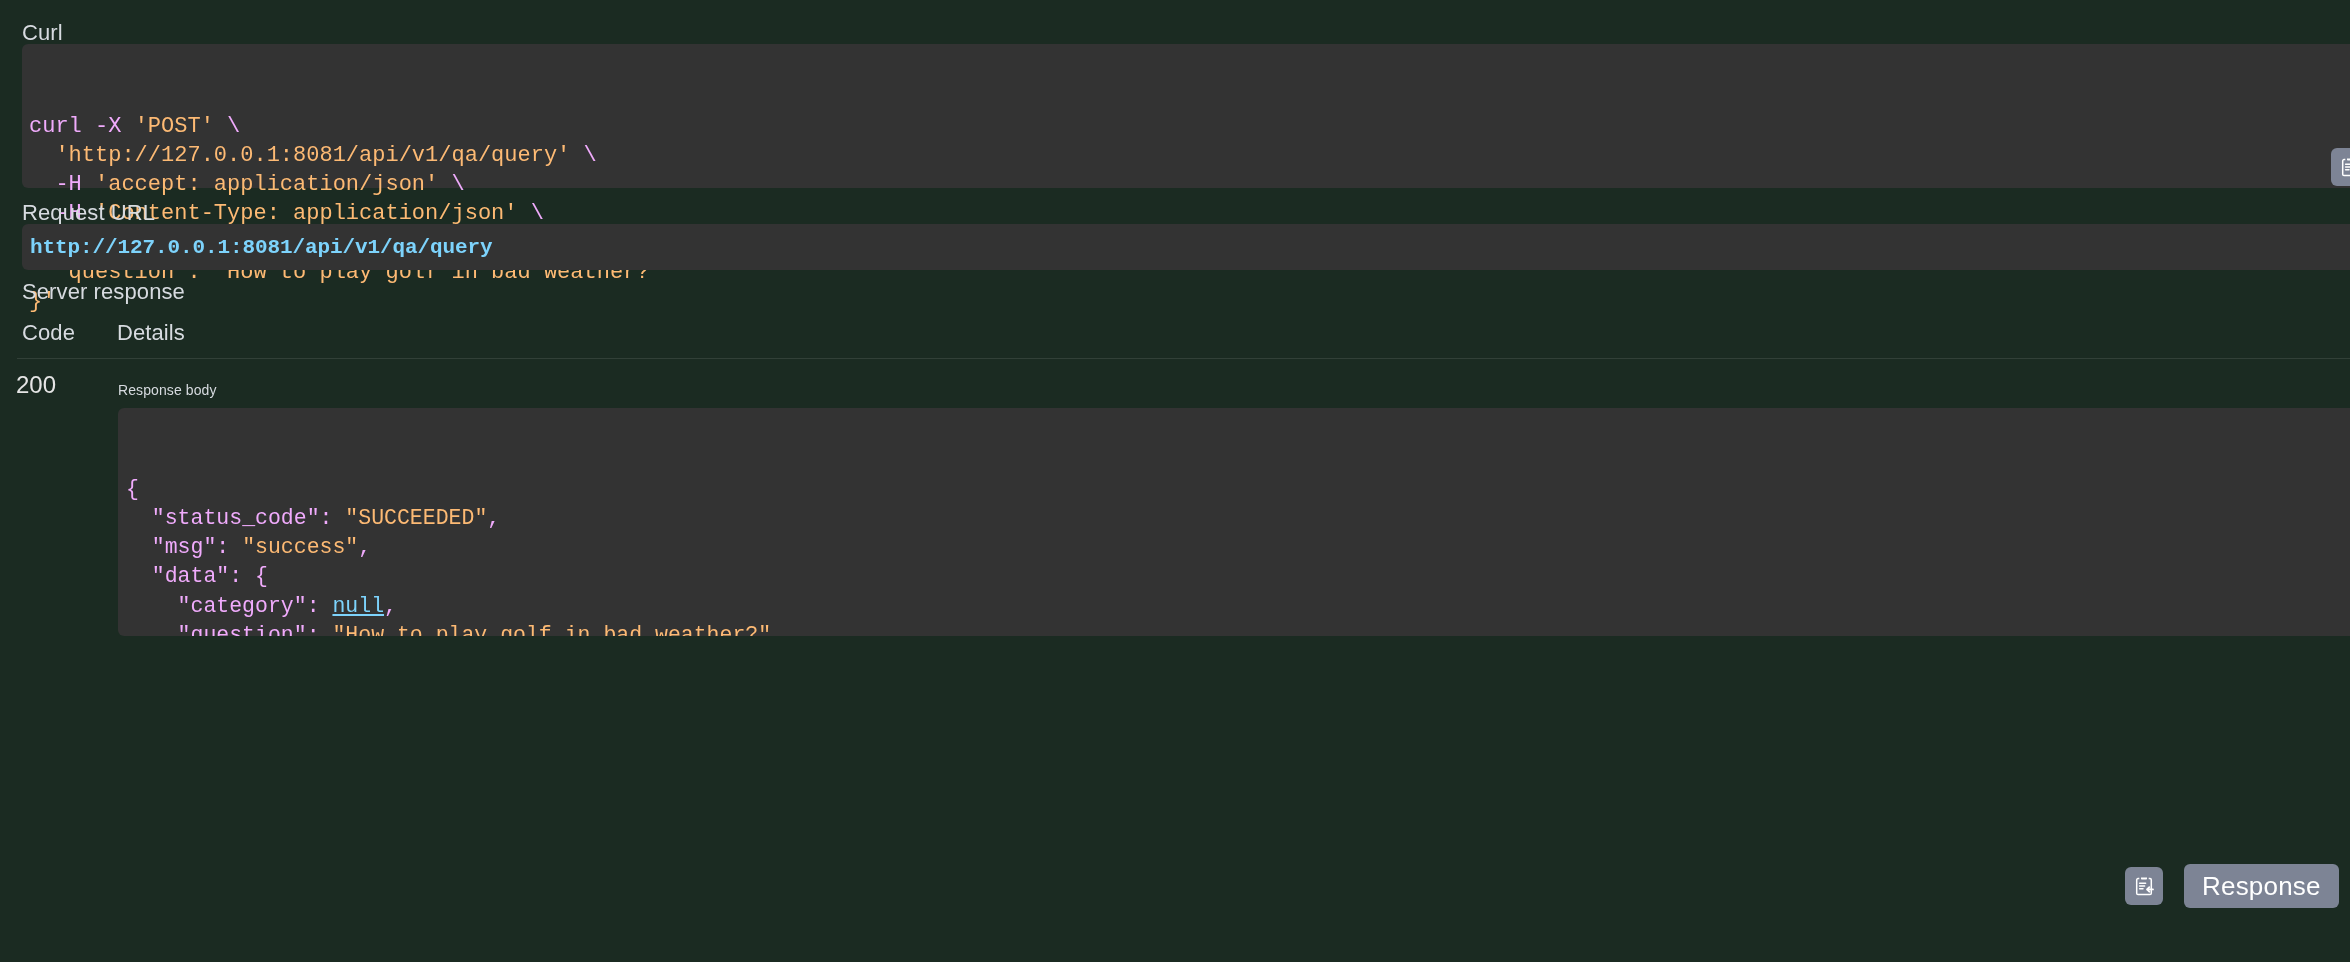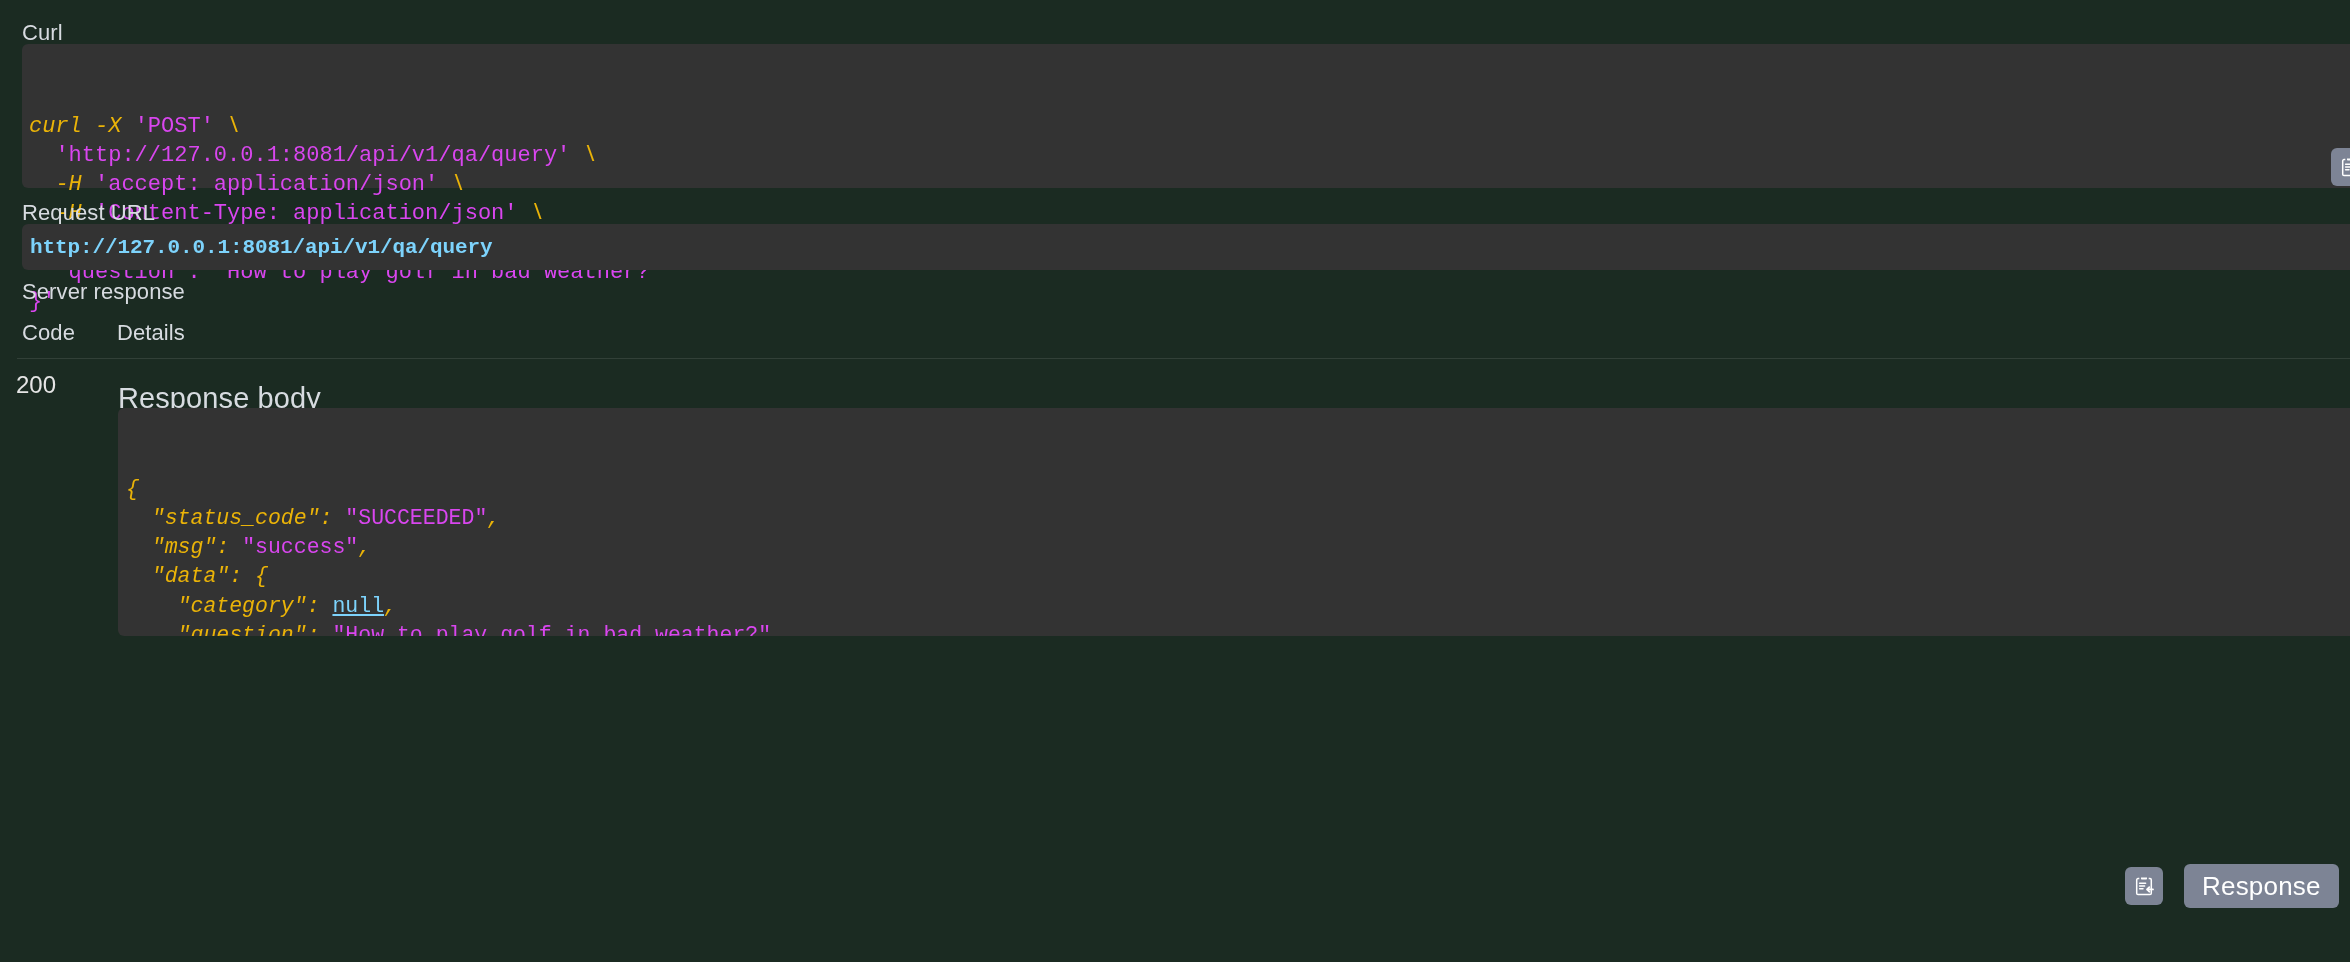--- a/index.html
+++ b/index.html
@@ -33,22 +33,22 @@
     color: #ffffff;
     font-family: "Liberation Mono", "DejaVu Sans Mono", monospace;
     white-space: pre;
   }
   #curl-box {
     left: 22px; top: 44px; width: 2328px; height: 144px;
     font-size: 22px;
     line-height: 29.3px;
     padding: 9px 0 0 7px;
   }
-  .g { color: #d946ef; }
-  .w { color: #eab308; font-style: italic; }
+  .g { color: #fdba74; }
+  .w { color: #f0abfc; }
 
   
   .requrl-label { position: absolute; left: 22px; top: 200px; }
   #requrl-box {
     position: absolute;
     left: 22px; top: 224px; width: 2328px; height: 46px;
     background: #333333;
     border-radius: 6px 0 0 6px;
     display: flex; align-items: center;
     padding-left: 8px;
@@ -67,21 +67,21 @@
   .col-details { position: absolute; left: 117px; top: 320px; }
   .hdr-divider {
     position: absolute; left: 17px; top: 358px;
     width: 2333px; height: 1px;
     background: rgba(255,255,255,0.10);
   }
   .code-val {
     position: absolute; left: 16px; top: 371px;
     font-size: 24px; color: #e5e5e5;
   }
-  .respbody-label { position: absolute; left: 118px; top: 382px; font-size: 29px; }
+  .respbody-label { position: absolute; left: 118px; top: 382px; font-size: 14px; }
 
   #resp-box {
     position: absolute;
     left: 118px; top: 408px; width: 2232px; height: 228px;
     background: #333333;
     border-radius: 6px 0 0 6px;
     color: #ffffff;
     font-family: "Liberation Mono", "DejaVu Sans Mono", monospace;
     font-size: 21.5px;
     line-height: 29.3px;

